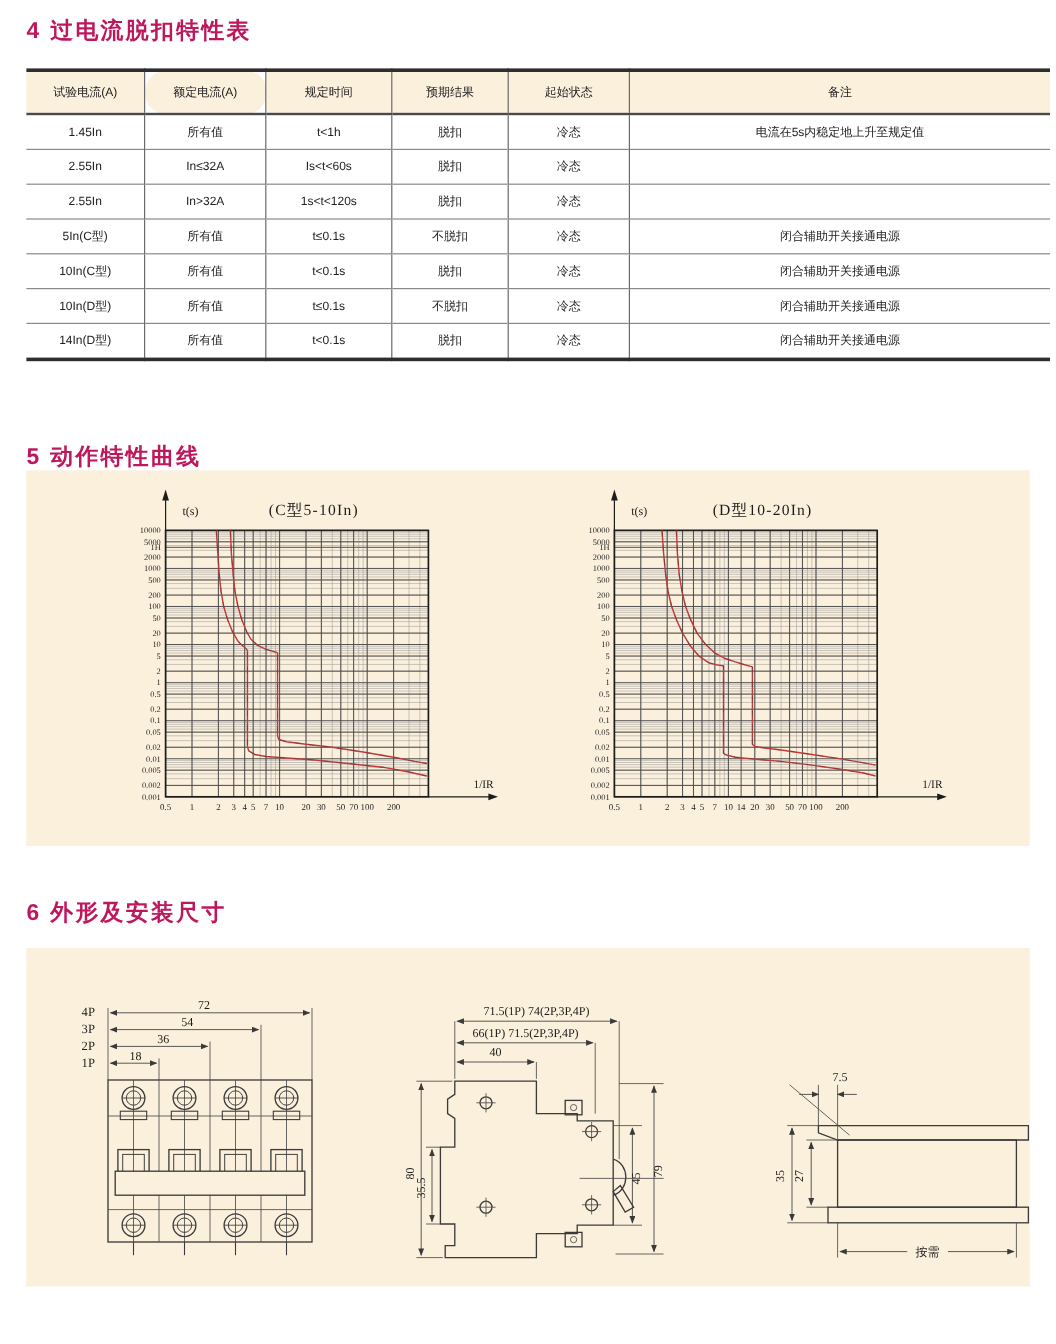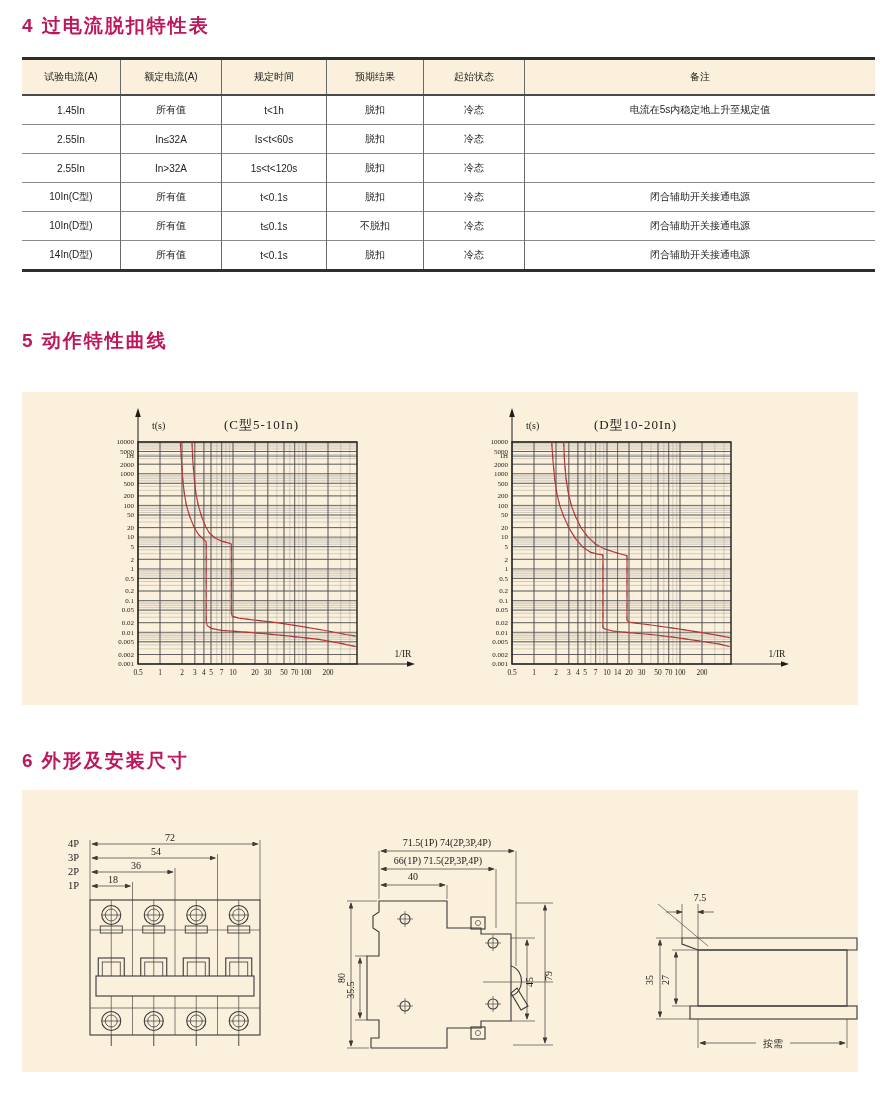--- a/index.html
+++ b/index.html
@@ -5,21 +5,21 @@
   html,body{margin:0;padding:0;}
   body{
     width:880px;height:1120px;position:relative;background:#ffffff;
     font-family:"Liberation Sans",sans-serif;color:#222;overflow:hidden;
   }
   .heading{
     position:absolute;left:22px;font-size:19px;font-weight:600;color:#be185d;
     letter-spacing:2px;white-space:nowrap;
   }
   #heading-4{top:13px;}
-  #heading-5{top:328px;}
+  #heading-5{top:368px;}
   #heading-6{top:748px;}
   .panel{
     position:absolute;left:22px;width:836px;background:#fbf0dc;
   }
   #panel-curves{top:392px;height:313px;}
   #panel-dimensions{top:790px;height:282px;}
   #trip-table{
     position:absolute;left:22px;top:57px;width:836px;
     border-collapse:collapse;table-layout:fixed;
     font-size:10px;color:#222;text-align:center;
@@ -47,21 +47,21 @@
 </style>
 </head>
 <body>
 
 <div class="heading" id="heading-4">4  过电流脱扣特性表</div>
 
 <table id="trip-table">
   <thead>
       <tr>
         <th style="width: 96px;">试验电流(A)</th>
-        <th style="width: 98px;">额定电流(A)</th>
+        <th style="width: 98px; border-radius: 17px;">额定电流(A)</th>
         <th style="width: 102px;">规定时间</th>
         <th style="width: 94px; margin-top: 28px;">预期结果</th>
         <th style="width: 98px; margin-top: 18px;">起始状态</th>
         <th style="width: 348px;">备注</th>
       </tr>
     </thead>
   <tbody>
       <tr>
         <td>1.45In</td>
         <td>所有值</td>
@@ -78,20 +78,28 @@
         <td>冷态</td>
         <td></td>
       </tr>
       <tr>
         <td>2.55In</td>
         <td>In&gt;32A</td>
         <td>1s&lt;t&lt;120s</td>
         <td>脱扣</td>
         <td>冷态</td>
         <td></td>
+      </tr>
+      <tr>
+        <td>5In(C型)</td>
+        <td>所有值</td>
+        <td>t≤0.1s</td>
+        <td>不脱扣</td>
+        <td>冷态</td>
+        <td>闭合辅助开关接通电源</td>
       </tr>
       <tr>
         <td>10In(C型)</td>
         <td>所有值</td>
         <td>t&lt;0.1s</td>
         <td>脱扣</td>
         <td>冷态</td>
         <td>闭合辅助开关接通电源</td>
       </tr>
       <tr>

